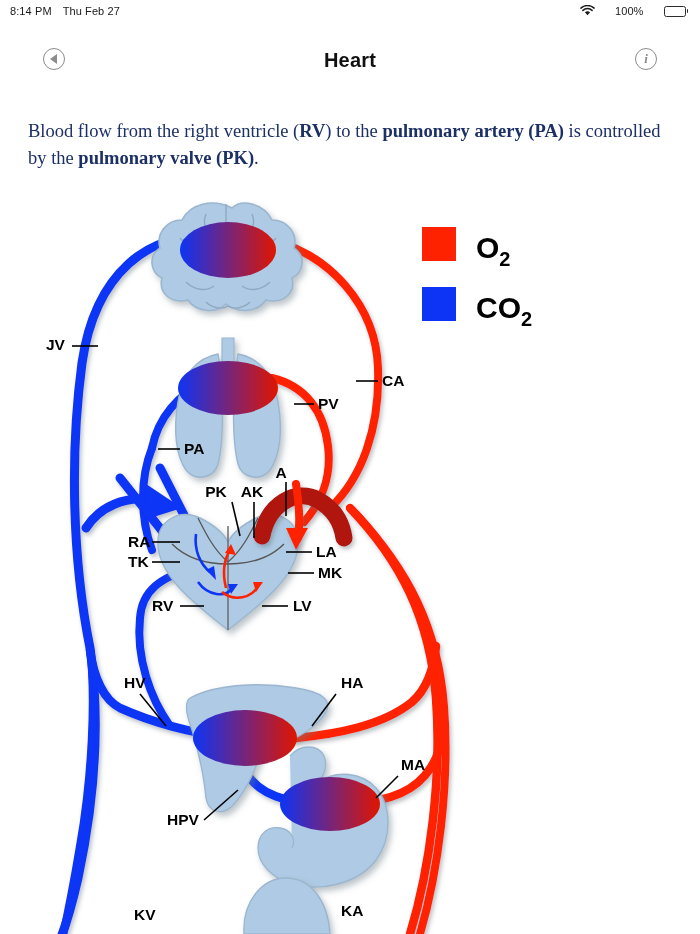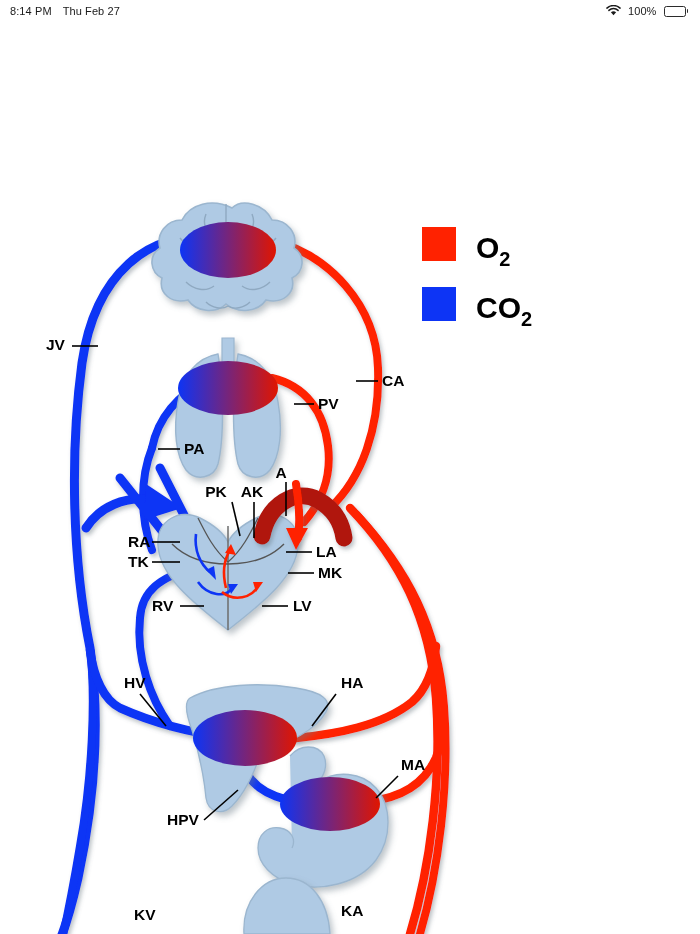--- a/index.html
+++ b/index.html
@@ -12,21 +12,21 @@
   #app { position: relative; width: 560px; height: 934px; background: #fff; }
 
   
   .statusbar {
     position: absolute; top: 0; left: 0; width: 700px; height: 22px;
     display: flex; align-items: center; padding: 0 12px 0 10px;
     font-size: 11px; color: #1a1a1a; letter-spacing: .1px;
   }
   .sb-left { display: flex; align-items: center; gap: 11px; }
   .sb-spacer { flex: 1; }
-  .sb-right { display: flex; align-items: center; gap: 7px; }
+  .sb-right { display: flex; align-items: center; gap: 20px; }
   .wifi-icon { display: block; }
   .battery { display: flex; align-items: center; }
   .batt-body {
     width: 22px; height: 11px; border: 1px solid #2b2b2b; border-radius: 2.5px;
     padding: 1px; background: #fff;
   }
   .batt-fill { width: 100%; height: 100%; background: #1a1a1a; border-radius: 1px; }
   .batt-cap { width: 1.5px; height: 4px; background: #2b2b2b; border-radius: 0 1px 1px 0; margin-left: 1px; }
 
   
@@ -95,21 +95,33 @@
         </svg>
       </span>
       <span>100%</span>
       <span class="battery">
         <span class="batt-body"><span class="batt-fill"></span></span>
         <span class="batt-cap"></span>
       </span>
     </div>
   </div>
 
-
+  <div class="navbar">
+    <div class="nav-btn nav-back">
+      <span class="tri-left"></span>
+    </div>
+    <div class="nav-title">Heart</div>
+    <div class="nav-btn nav-info">
+      <span>i</span>
+    </div>
+  </div>
+
+  <div class="description">
+    <span>Blood flow from the right ventricle (</span><b>RV</b><span>) to the </span><b>pulmonary artery (PA)</b><span> is controlled by the </span><b>pulmonary valve (PK)</b><span>.</span>
+  </div>
 
   <div class="diagram-wrap">
   <svg class="diagram" width="700" height="756" viewBox="0 0 700 756">
     <defs>
       <linearGradient id="capGrad" x1="0" y1="0" x2="1" y2="0">
         <stop offset="0%" stop-color="#0d34f5"></stop>
         <stop offset="100%" stop-color="#e01500"></stop>
       </linearGradient>
       <linearGradient id="capGradRev" x1="0" y1="0" x2="1" y2="0">
         <stop offset="0%" stop-color="#0d34f5"></stop>

